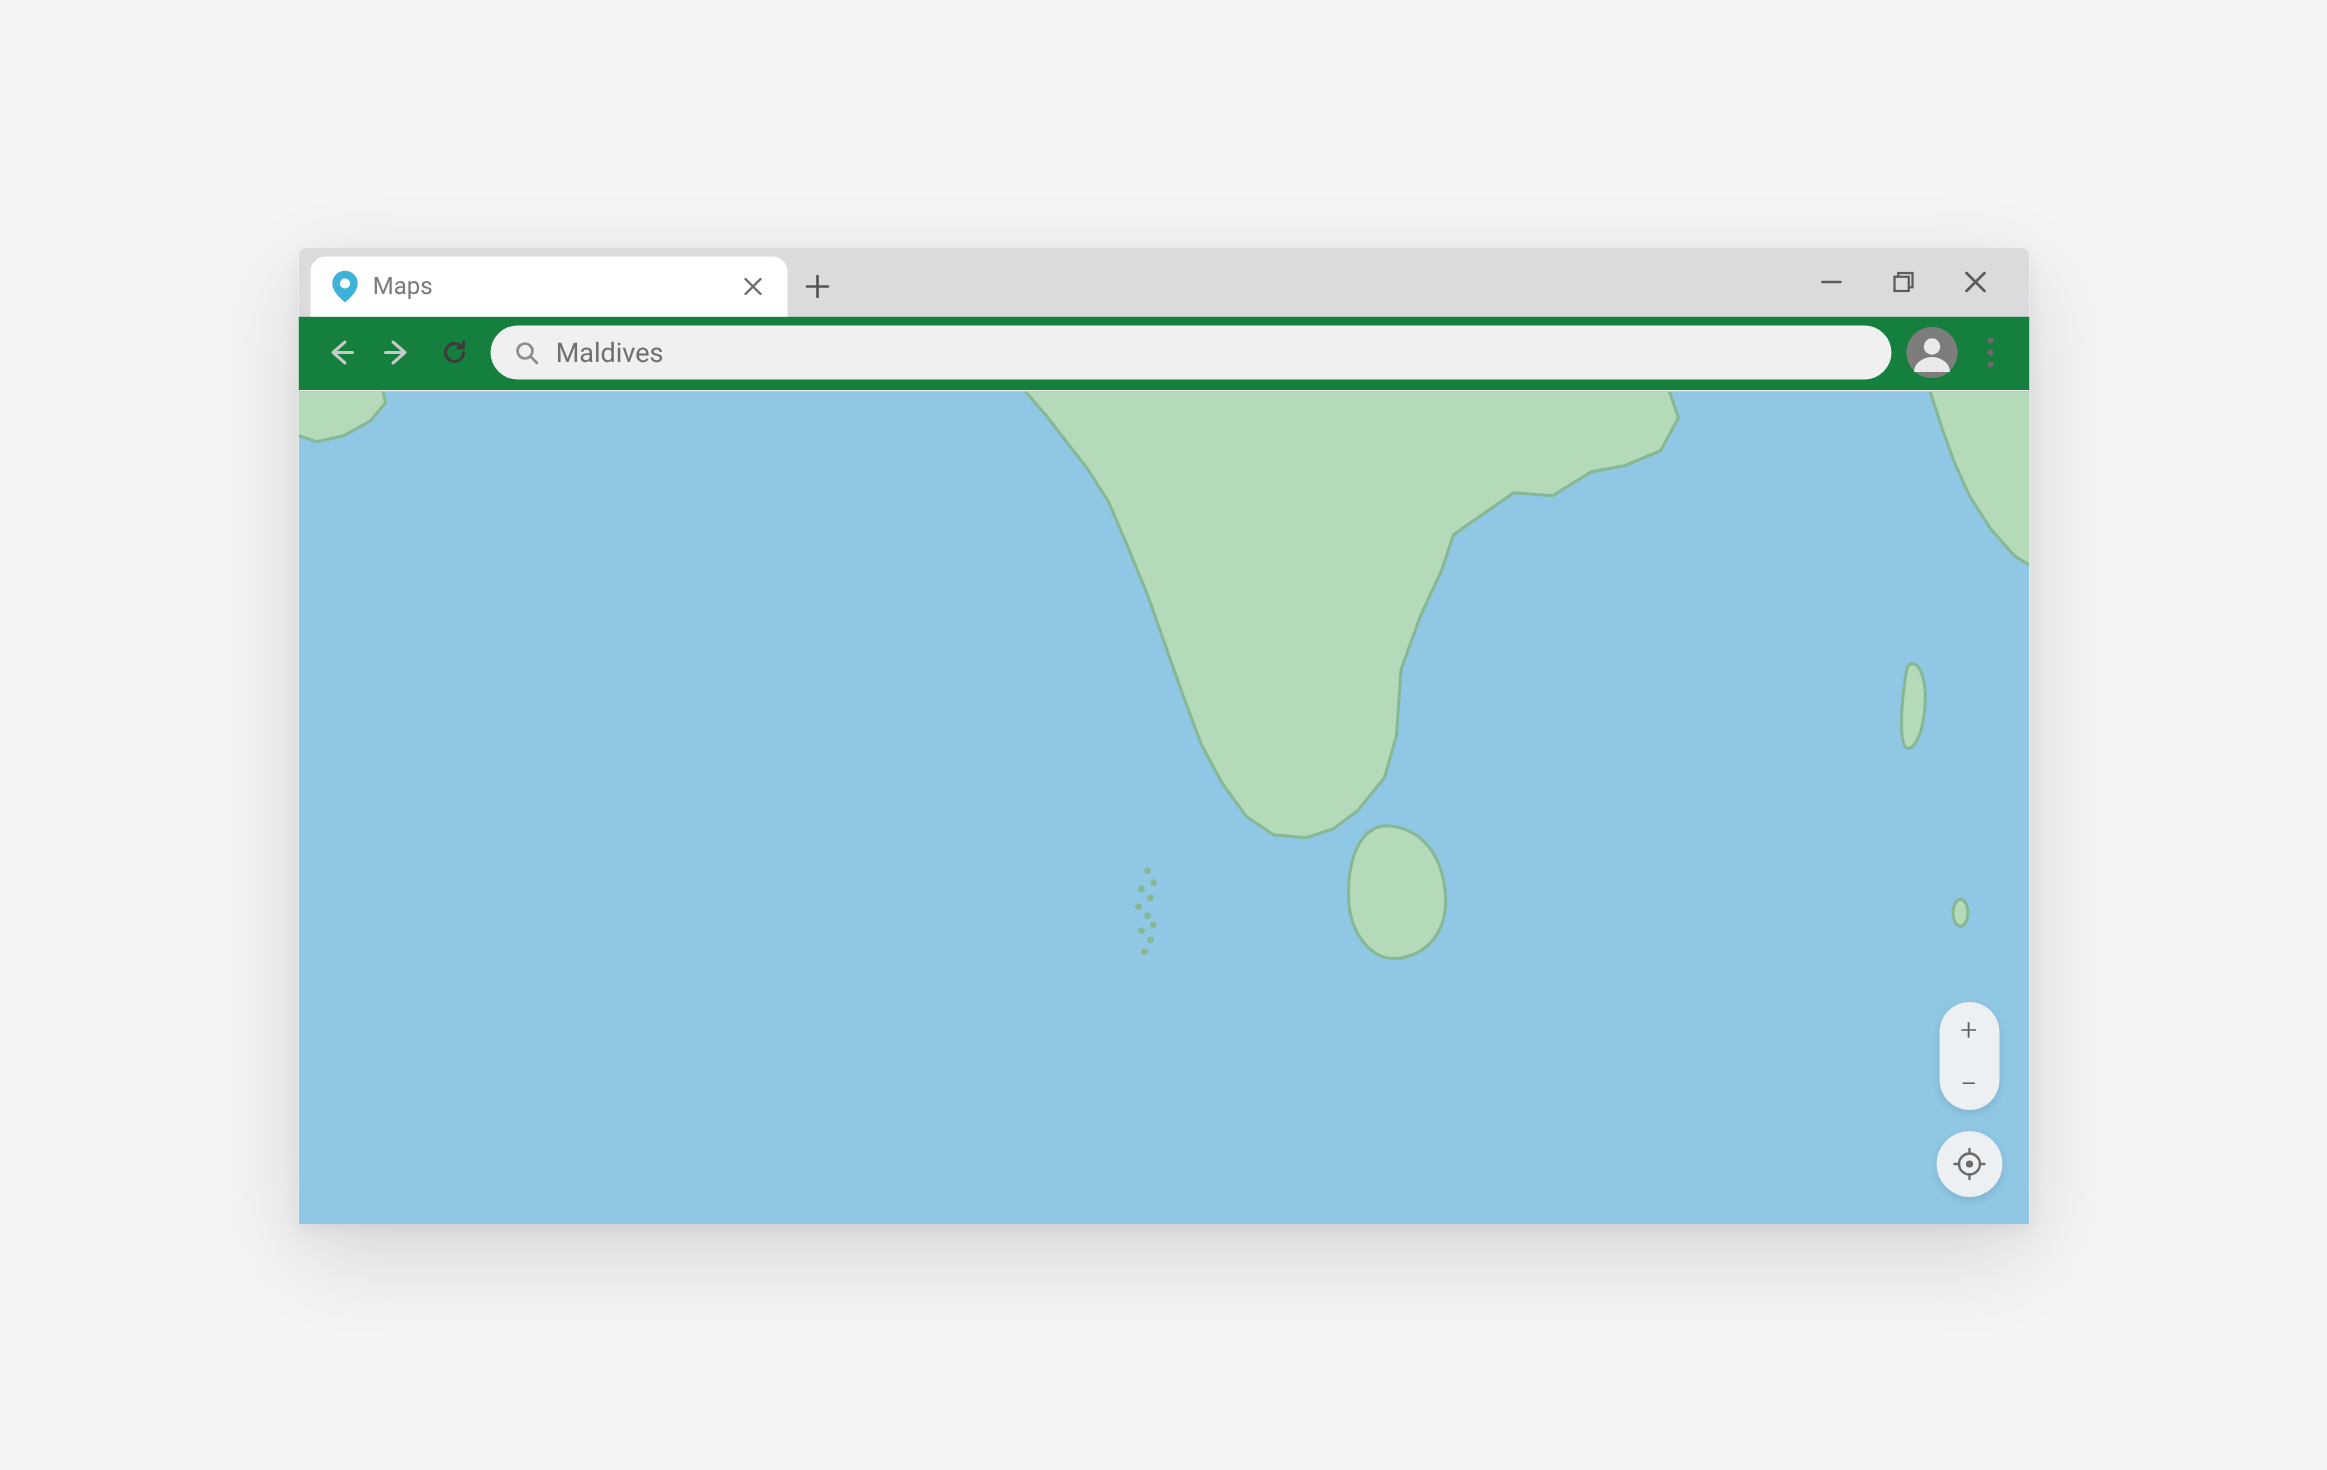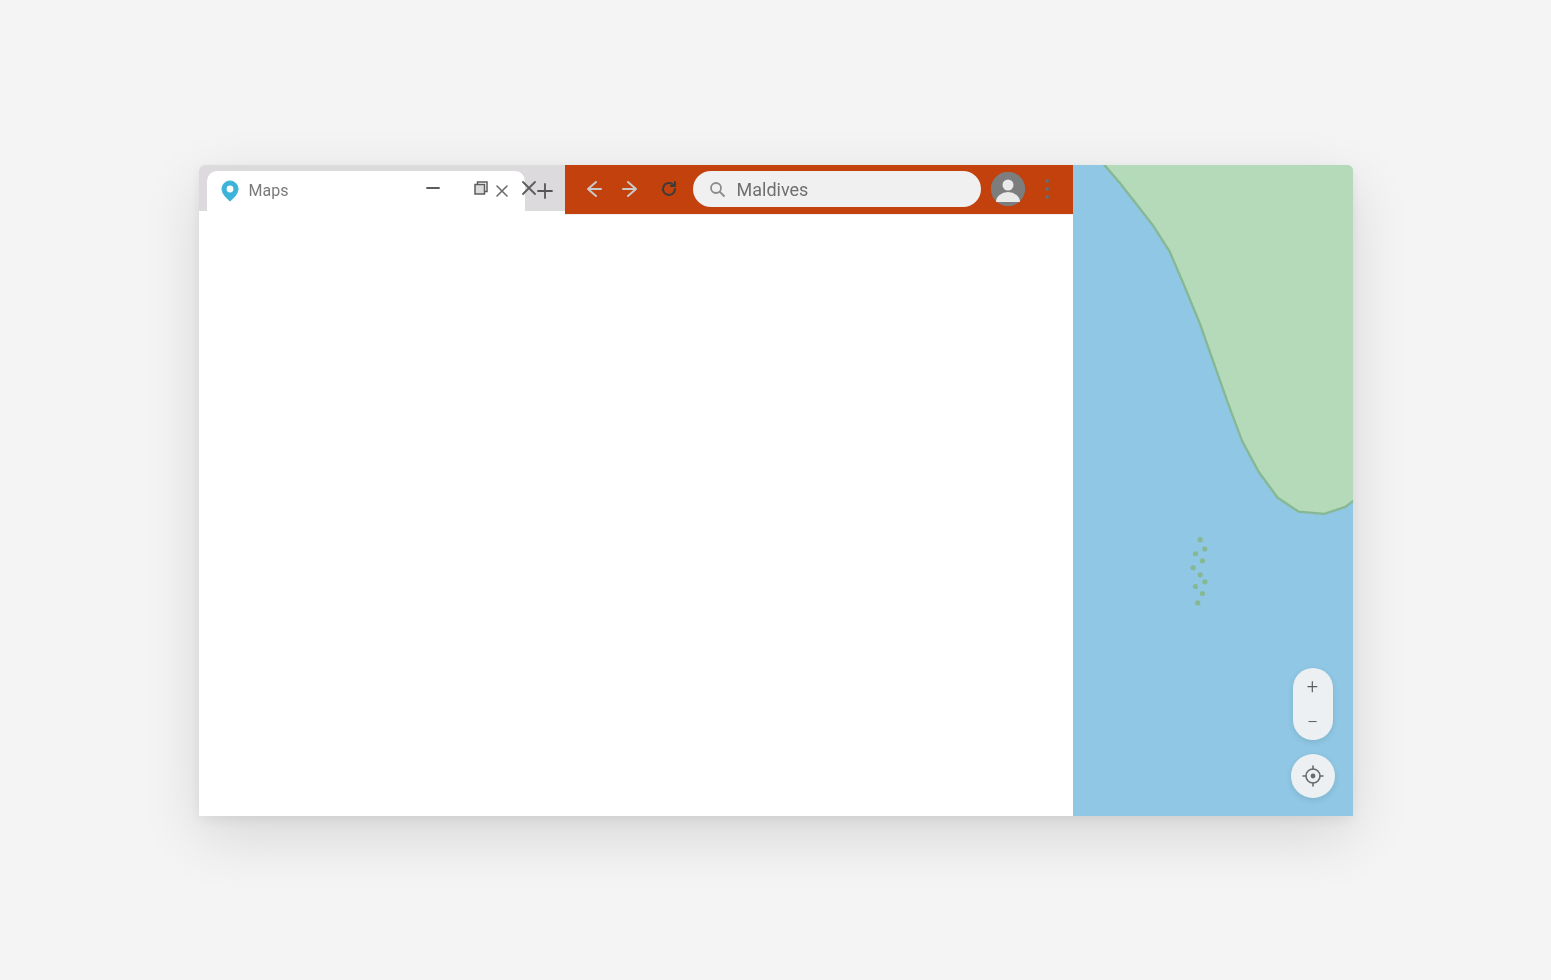--- a/index.html
+++ b/index.html
@@ -14,20 +14,21 @@
     height: 980px;
   }
   .browser-window {
     width: 1154px;
     height: 651px;
     background: #fff;
     border-radius: 6px 6px 0 0;
     box-shadow: 0 20px 60px rgba(0,0,0,0.12), 0 4px 12px rgba(0,0,0,0.06);
     overflow: hidden;
     display: flex;
+    flex-direction: column;
   }
   
   .tab-bar {
     height: 46px;
     background: #dcdadd;
     display: flex;
     align-items: flex-end;
     padding-left: 8px;
     position: relative;
   }
@@ -72,21 +73,21 @@
   }
   .win-ctrl {
     width: 20px; height: 20px;
     display: flex; align-items: center; justify-content: center;
     cursor: pointer;
     color: #5c5c5c;
   }
   
   .addr-row {
     height: 50px;
-    background: #c2410c;
+    background: #15803d;
     display: flex;
     align-items: center;
     padding: 0 14px;
     gap: 10px;
     border-bottom: 1px solid #eee;
   }
   .nav-btn {
     width: 28px; height: 28px;
     display: flex; align-items: center; justify-content: center;
     cursor: pointer;

